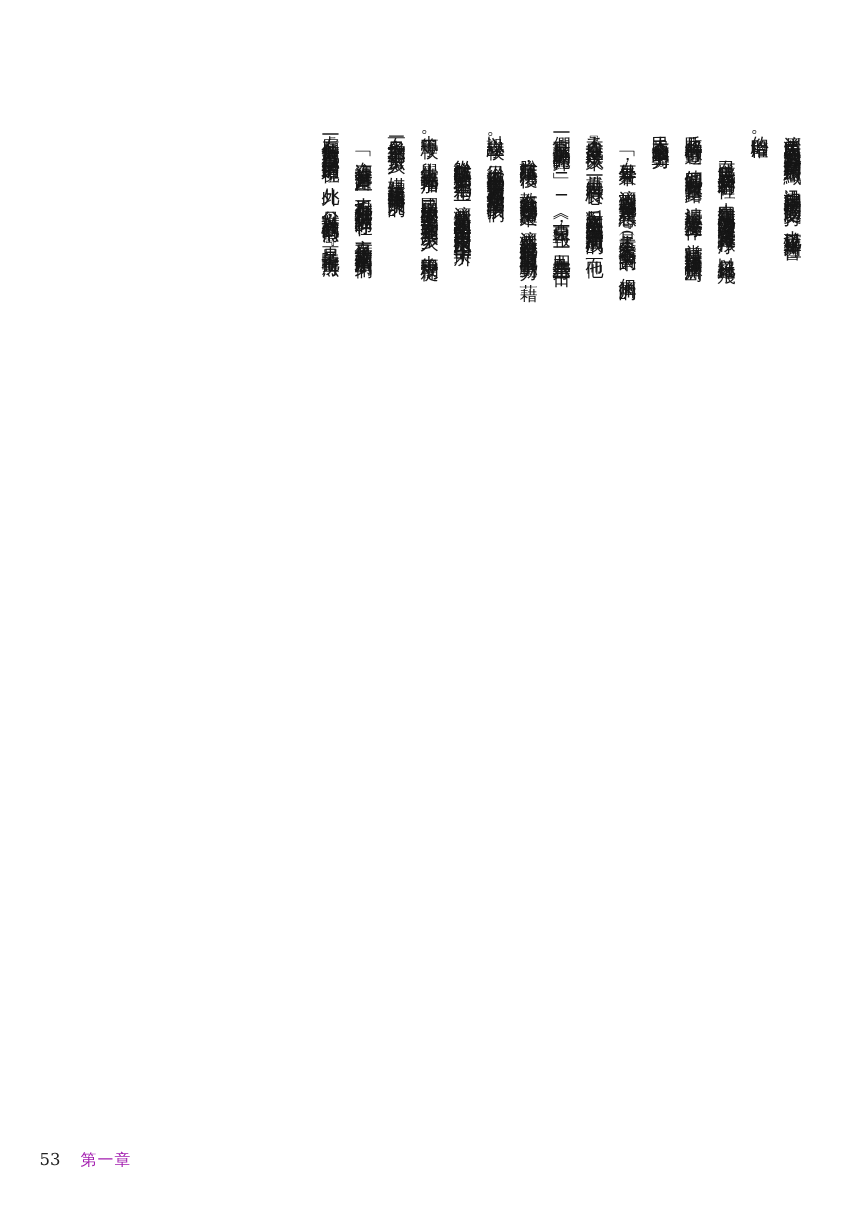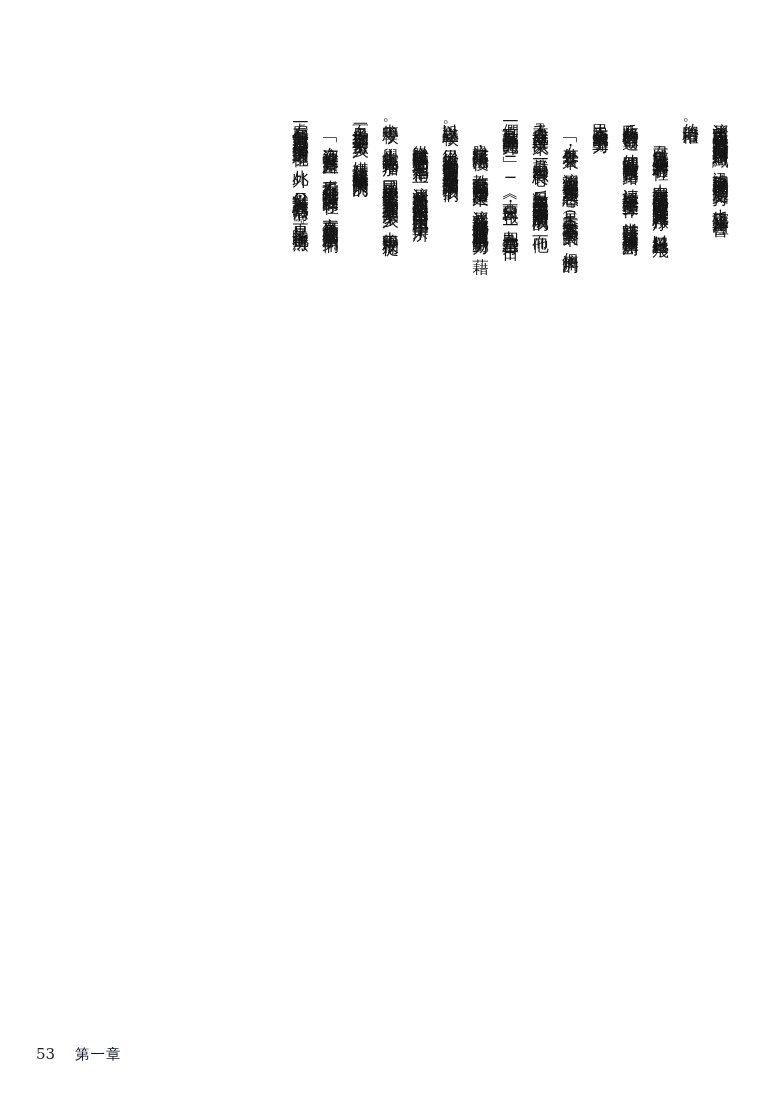--- a/index.html
+++ b/index.html
@@ -58,32 +58,33 @@
   }
 
   
   .footer {
     position: absolute;
     left: 36px;
     bottom: 36px;
     display: flex;
     flex-direction: row;
     align-items: baseline;
-    gap: 20px;
+    gap: 8px;
   }
   .page-number {
     font-size: 15px;
     color: #222;
     font-family: "DejaVu Serif", "Liberation Serif", serif;
   }
   .chapter-label {
     font-size: 14.5px;
-    color: #0f172a;
+    color: #a21caf;
     font-family: Liberation Serif, serif;
     letter-spacing: 1px;
+    margin-left: 10px;
   }
 </style>
 </head>
 <body>
 
 <div class="page">
 
   <div class="body-text">
     <div class="col">濟州島人民委員會透過公開活動與拓展組織，迅速得到民眾們的廣泛支持，也確立了濟州社會</div>
     <div class="col">的自治權。</div>

